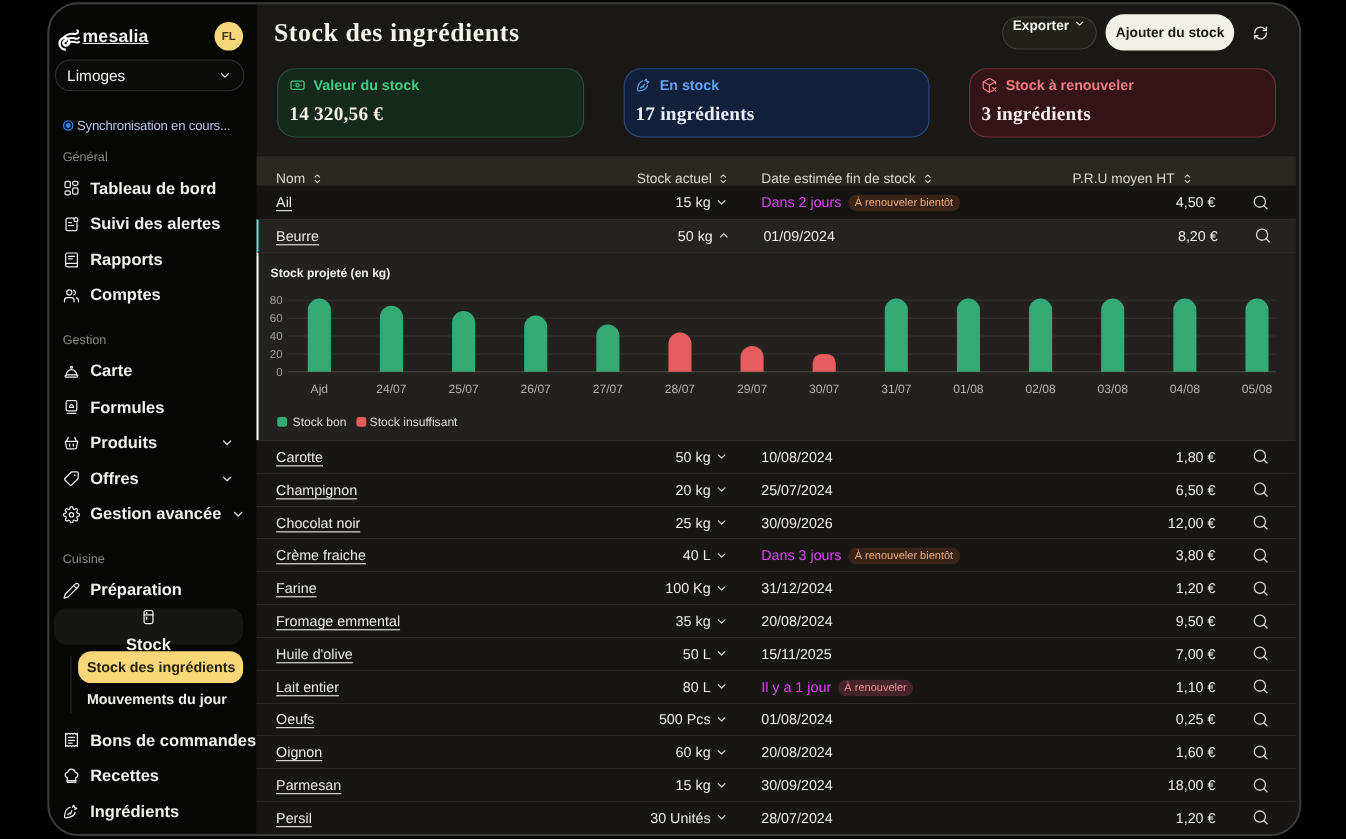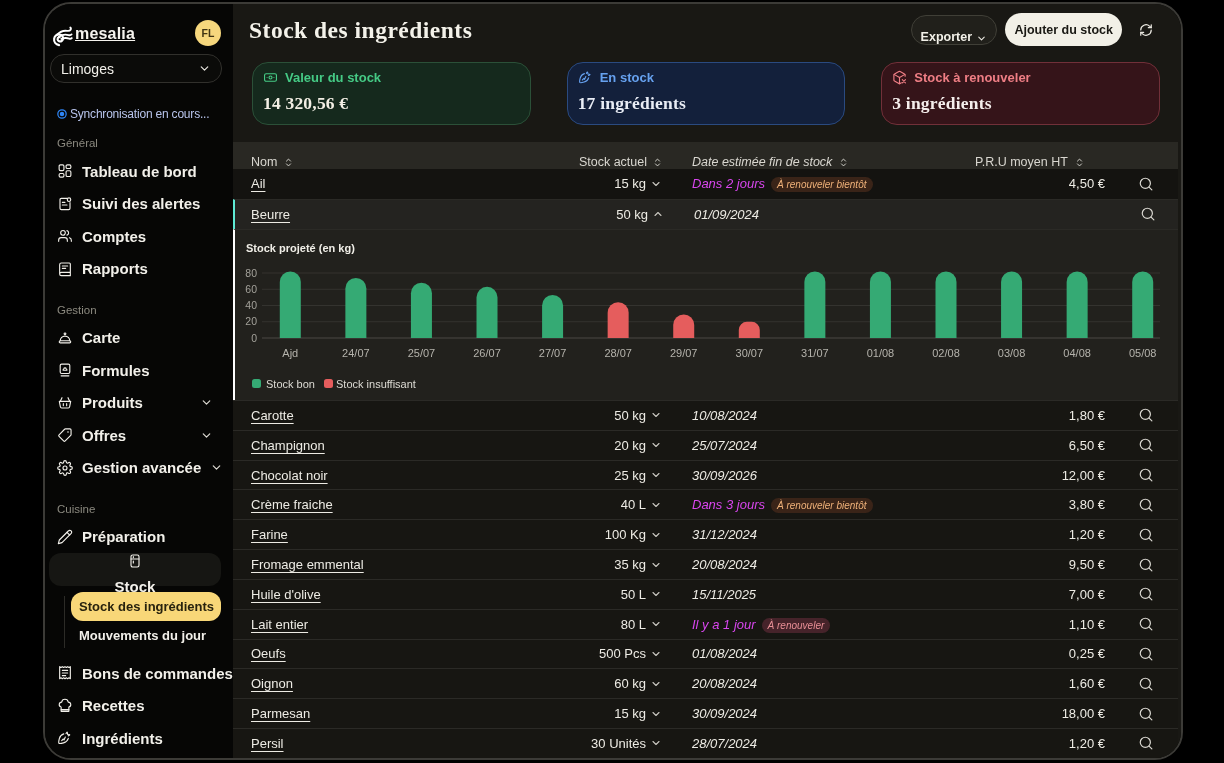--- a/index.html
+++ b/index.html
@@ -34,21 +34,21 @@
     color:#f2f0ea; font-size:13px; font-weight:600; border-radius:12px; white-space:nowrap; }
   .sub-item.sel { margin-top:6.5px; margin-bottom:0.5px; }
   .sub-wrap { margin-bottom:7.5px; }
   .sub-item.sel { background:#f8d778; color:#27220e; }
 
   
   h1 { position:absolute; left:16px; top:13px; font-family:"Liberation Serif", serif;
     font-size:23.5px; font-weight:700; color:#f4f2ea; letter-spacing:.5px; }
   .btn-export { position:absolute; right:184px; top:11px; height:30px; padding:0 9px;
     background:#21201b; border:1px solid #403f37; border-radius:15px; color:#f2f0e8;
-    font-size:12.5px; font-weight:600; display:flex; align-items:flex-end; gap:4px; }
+    font-size:12.5px; font-weight:600; display:flex; align-items:flex-start; gap:4px; }
   .btn-add { position:absolute; right:59px; top:9px; height:33px; padding:0 9px;
     background:#f2f0e7; border-radius:16.5px; color:#191813; font-size:12.5px; font-weight:600;
     display:flex; align-items:center; }
   .search-top { position:absolute; right:28px; top:19px; color:#e8e6df; }
 
   
   .cards { position:absolute; left:19px; right:21px; top:58px; height:63px; display:flex; gap:36px; }
   .card { flex:1; border-radius:16px; padding:7px 10px; position:relative; }
   .card .lab { display:flex; align-items:center; gap:7px; font-size:13px; font-weight:600; }
   .card .val { margin-top:8px; font-family:"Liberation Serif", serif; font-size:17.5px; font-weight:700; letter-spacing:.2px; }
@@ -67,21 +67,21 @@
   .thead { height:27px; background:#292823; display:flex; align-items:flex-end; color:#d9d7d0; font-size:12.5px; }
   .row { height:29.83px; background:#171612; display:flex; align-items:center;
     border-top:1px solid #2b2a26; color:#edebe4; font-size:13px; position:relative; }
   .row.first { border-top:none; background:#141310; }
   .row.expanded { background:#242320; border-left:2px solid #5eead4; }
   .row.expanded .c-name { padding-left:16px; }
   .c-name { width:459px; padding-left:18px; }
   .c-name a { color:#edebe4; text-decoration:underline; text-underline-offset:3px; }
   .c-stock { position:absolute; left:0; width:429px; display:flex; align-items:center; justify-content:flex-end; gap:4px; }
   .c-stockh { position:absolute; left:0; width:430px; display:flex; align-items:center; justify-content:flex-end; gap:5px; }
-  .c-date { position:absolute; left:459px; display:flex; align-items:center; gap:6px;font-style:italic; }
+  .c-date { position:absolute; left:459px; display:flex; align-items:center; gap:6px; }
   .c-pru  { position:absolute; left:0; width:872px; text-align:right; }
   .c-zoom { position:absolute; left:905px; color:#d9d7d0; display:flex; }
   .red-txt { color:#d946ef; }
   .badge { height:15px; margin-top:2px; padding:0 6px; border-radius:8px; font-size:10px; display:flex; align-items:center; }
   .badge.amber { background:#3a2418; color:#efb179; }
   .badge.pink { background:#46232a; color:#e98f96; }
 
   
   .chartsec { height:171.3px; background:#22211d; border-left:2px solid #fff; border-top:1px solid #2b2a26; position:relative; }
 </style>
@@ -160,20 +160,21 @@
                 <path d="m16.6 16.6 4.2 4.2"></path>
               </svg>
             </div>
   </div>
           <div class="row expanded">
     <div class="c-name"><a>Beurre</a></div>
     <div class="c-stock">50 kg <svg width="12" height="12" viewBox="0 0 24 24" fill="none" stroke="#c9c7c0" stroke-width="2.2" stroke-linecap="round" stroke-linejoin="round">
                 <path d="m18 15-6-6-6 6"></path>
               </svg></div>
     <div class="c-date">01/09/2024</div>
+    <div class="c-pru">8,20 €</div>
     <div class="c-zoom">
               <svg width="16" height="16" viewBox="0 0 24 24" fill="none" stroke="currentColor" stroke-width="1.8" stroke-linecap="round">
                 <circle cx="11" cy="11" r="7.6"></circle>
                 <path d="m16.6 16.6 4.2 4.2"></path>
               </svg>
             </div>
   </div>
           <div class="chartsec" id="chart">
             <svg width="944" height="171" viewBox="0 0 944 171" style="position:absolute;left:0;top:0;">
               <text x="11" y="22" fill="#f0eee7" font-size="11" font-weight="bold" font-family="Liberation Sans">Stock projeté (en kg)</text>
@@ -429,29 +430,29 @@
             <rect x="13.6" y="2.8" width="7.2" height="5.4" rx="2"></rect>
             <rect x="13.6" y="11.6" width="7.2" height="8.6" rx="2"></rect>
             <rect x="3.2" y="15.8" width="7.2" height="5.4" rx="2"></rect>
           </svg>Tableau de bord</div>
         <div class="nav-item"><svg width="16" height="16" viewBox="0 0 24 24" fill="none" stroke="currentColor" stroke-width="1.7" stroke-linecap="round" stroke-linejoin="round">
             <path d="M15 3.5H6.5a2 2 0 0 0-2 2v13a2 2 0 0 0 2 2h11a2 2 0 0 0 2-2V10"></path>
             <path d="M8 9.5h4M8 13.5h7"></path>
             <circle cx="18" cy="5.5" r="2.6"></circle>
           </svg>Suivi des alertes</div>
         <div class="nav-item"><svg width="16" height="16" viewBox="0 0 24 24" fill="none" stroke="currentColor" stroke-width="1.7" stroke-linecap="round" stroke-linejoin="round">
+            <path d="M4 19.5A2.5 2.5 0 0 1 6.5 17H20V4.5A1.5 1.5 0 0 0 18.5 3H6.5A2.5 2.5 0 0 0 4 5.5v14A2.5 2.5 0 0 0 6.5 22H20v-5"></path>
+            <path d="M8 7.5h8M8 11h5"></path>
+          </svg>Rapports</div>
+        <div class="nav-item"><svg width="16" height="16" viewBox="0 0 24 24" fill="none" stroke="currentColor" stroke-width="1.7" stroke-linecap="round" stroke-linejoin="round">
             <path d="M15.5 20v-1.8a3.7 3.7 0 0 0-3.7-3.7H6.2a3.7 3.7 0 0 0-3.7 3.7V20"></path>
             <circle cx="9" cy="7.3" r="3.5"></circle>
             <path d="M21.5 20v-1.8a3.7 3.7 0 0 0-2.8-3.58"></path>
             <path d="M14.9 4a3.5 3.5 0 0 1 0 6.7"></path>
           </svg>Comptes</div>
-        <div class="nav-item"><svg width="16" height="16" viewBox="0 0 24 24" fill="none" stroke="currentColor" stroke-width="1.7" stroke-linecap="round" stroke-linejoin="round">
-            <path d="M4 19.5A2.5 2.5 0 0 1 6.5 17H20V4.5A1.5 1.5 0 0 0 18.5 3H6.5A2.5 2.5 0 0 0 4 5.5v14A2.5 2.5 0 0 0 6.5 22H20v-5"></path>
-            <path d="M8 7.5h8M8 11h5"></path>
-          </svg>Rapports</div>
         <div class="nav-label" style="margin-top:14.5px;">Gestion</div>
         <div class="nav-item"><svg width="16" height="16" viewBox="0 0 24 24" fill="none" stroke="currentColor" stroke-width="1.7" stroke-linecap="round" stroke-linejoin="round">
             <circle cx="12" cy="5.8" r="1.3"></circle>
             <path d="M4.9 16.2c0-3.9 3.2-7.1 7.1-7.1s7.1 3.2 7.1 7.1"></path>
             <rect x="3.4" y="16.2" width="17.2" height="3.2" rx="1.6"></rect>
           </svg>Carte</div>
         <div class="nav-item"><svg width="16" height="16" viewBox="0 0 24 24" fill="none" stroke="currentColor" stroke-width="1.7" stroke-linecap="round" stroke-linejoin="round">
             <rect x="4.8" y="3.2" width="14.4" height="14" rx="2.2"></rect>
             <path d="M9.2 12.4v-.9c0-.55.35-1 .85-1.1.25-.85 1.05-1.5 1.95-1.5s1.7.65 1.95 1.5c.5.1.85.55.85 1.1v.9z"></path>
             <path d="M6.2 20.8h11.6"></path>

